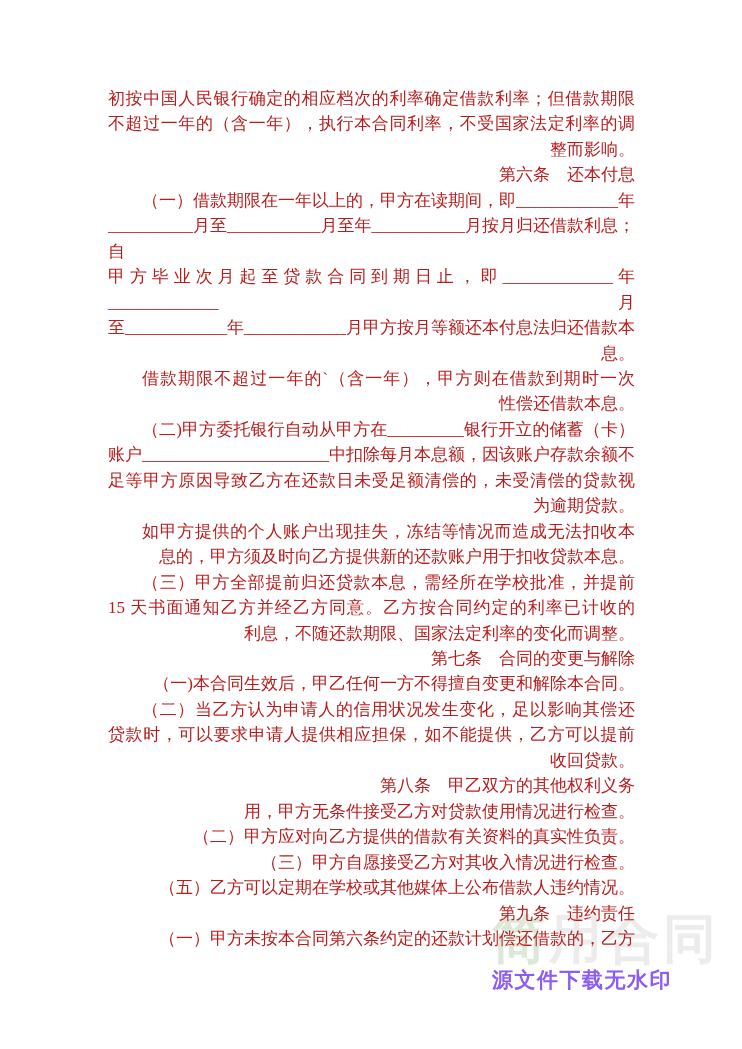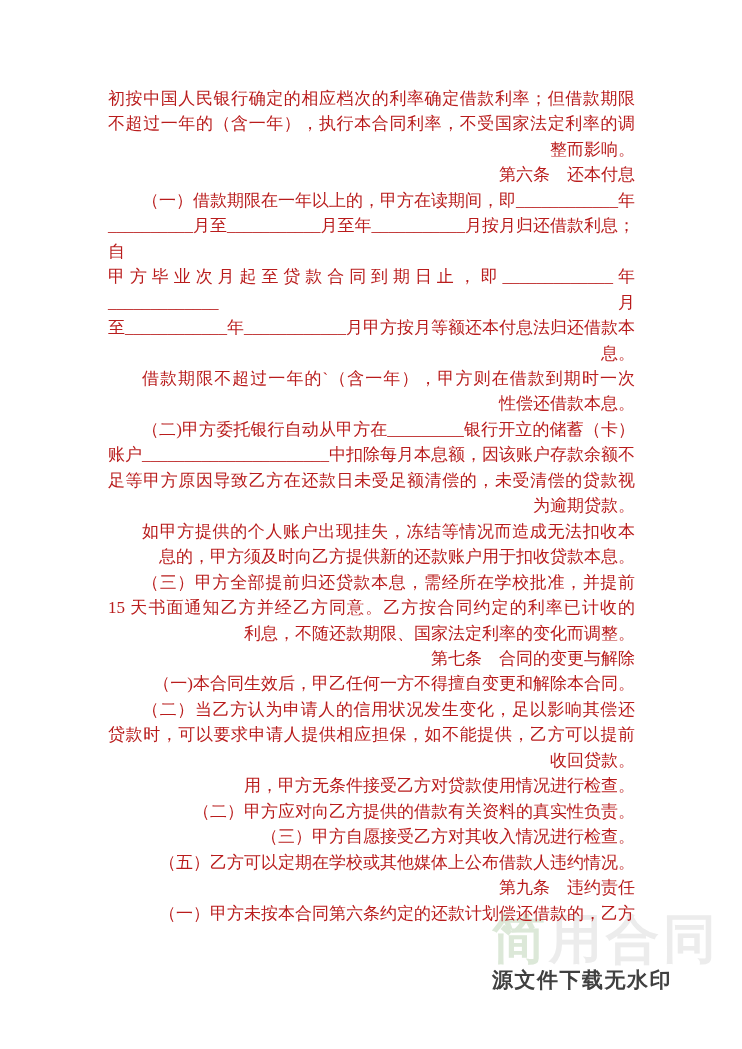--- a/index.html
+++ b/index.html
@@ -49,21 +49,21 @@
     letter-spacing: 4px;
     color: #ececec;
     white-space: nowrap;
   }
   .wm-brand .wm-first { color: #dce8d8; }
   .wm-tagline {
     margin-top: 4px;
     font-size: 21px;
     line-height: 22px;
     letter-spacing: 1.5px;
-    color: #404040;
+    color: #8b5cf6;
     white-space: nowrap;
   }
   .content { z-index: 1; }
 </style>
 </head>
 <body>
 
 <div class="page">
 
   <div class="watermark">
@@ -90,20 +90,21 @@
     <div class="line ind fill">如甲方提供的个人账户出现挂失，冻结等情况而造成无法扣收本</div>
     <div class="line">息的，甲方须及时向乙方提供新的还款账户用于扣收贷款本息。</div>
     <div class="line ind fill">（三）甲方全部提前归还贷款本息，需经所在学校批准，并提前</div>
     <div class="line fill">15 天书面通知乙方并经乙方同意。乙方按合同约定的利率已计收的</div>
     <div class="line">利息，不随还款期限、国家法定利率的变化而调整。</div>
     <div class="line ind">第七条　合同的变更与解除</div>
     <div class="line ind">（一)本合同生效后，甲乙任何一方不得擅自变更和解除本合同。</div>
     <div class="line ind fill">（二）当乙方认为申请人的信用状况发生变化，足以影响其偿还</div>
     <div class="line fill">贷款时，可以要求申请人提供相应担保，如不能提供，乙方可以提前</div>
     <div class="line">收回贷款。</div>
+    <div class="line ind">第八条　甲乙双方的其他权利义务</div>
     <div class="line">用，甲方无条件接受乙方对贷款使用情况进行检查。</div>
     <div class="line ind">（二）甲方应对向乙方提供的借款有关资料的真实性负责。</div>
     <div class="line ind">（三）甲方自愿接受乙方对其收入情况进行检查。</div>
     <div class="line ind">（五）乙方可以定期在学校或其他媒体上公布借款人违约情况。</div>
     <div class="line ind">第九条　违约责任</div>
     <div class="line ind">（一）甲方未按本合同第六条约定的还款计划偿还借款的，乙方</div>
   </div>
 
 </div>
 

